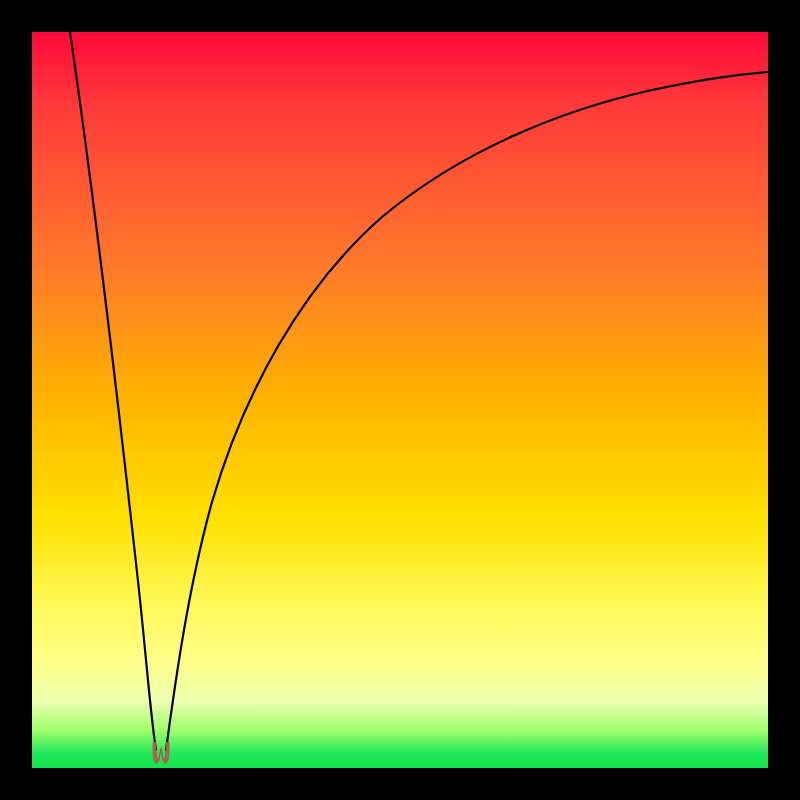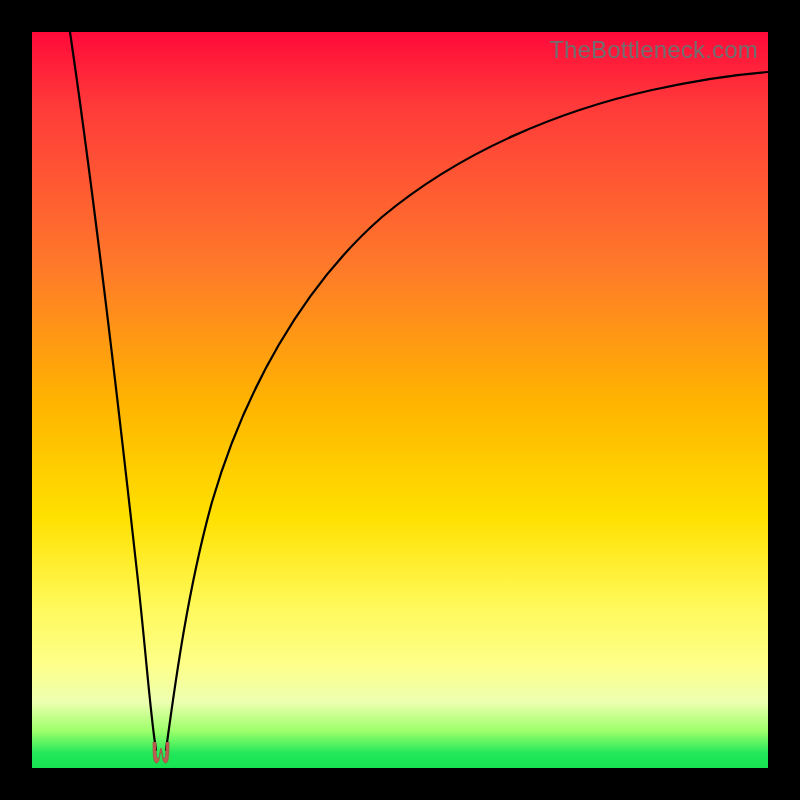--- a/index.html
+++ b/index.html
@@ -75,21 +75,20 @@
     stroke: #a5463f;
     stroke-width: 0.6;
   }
 </style>
 </head>
 <body>
 
 <div class="frame">
   <div class="plot-area">
 
-    <div class="watermark">TheBottleneck.com</div>
 
     <svg class="curves" viewBox="0 0 736 736" preserveAspectRatio="none">
 
       <path d="M 38,0
                C 60,150 85,360 105,540
                C 114,620 118,680 124,718"></path>
 
       <path d="M 134,718
                C 142,660 155,560 180,470
                C 212,360 270,255 350,185

